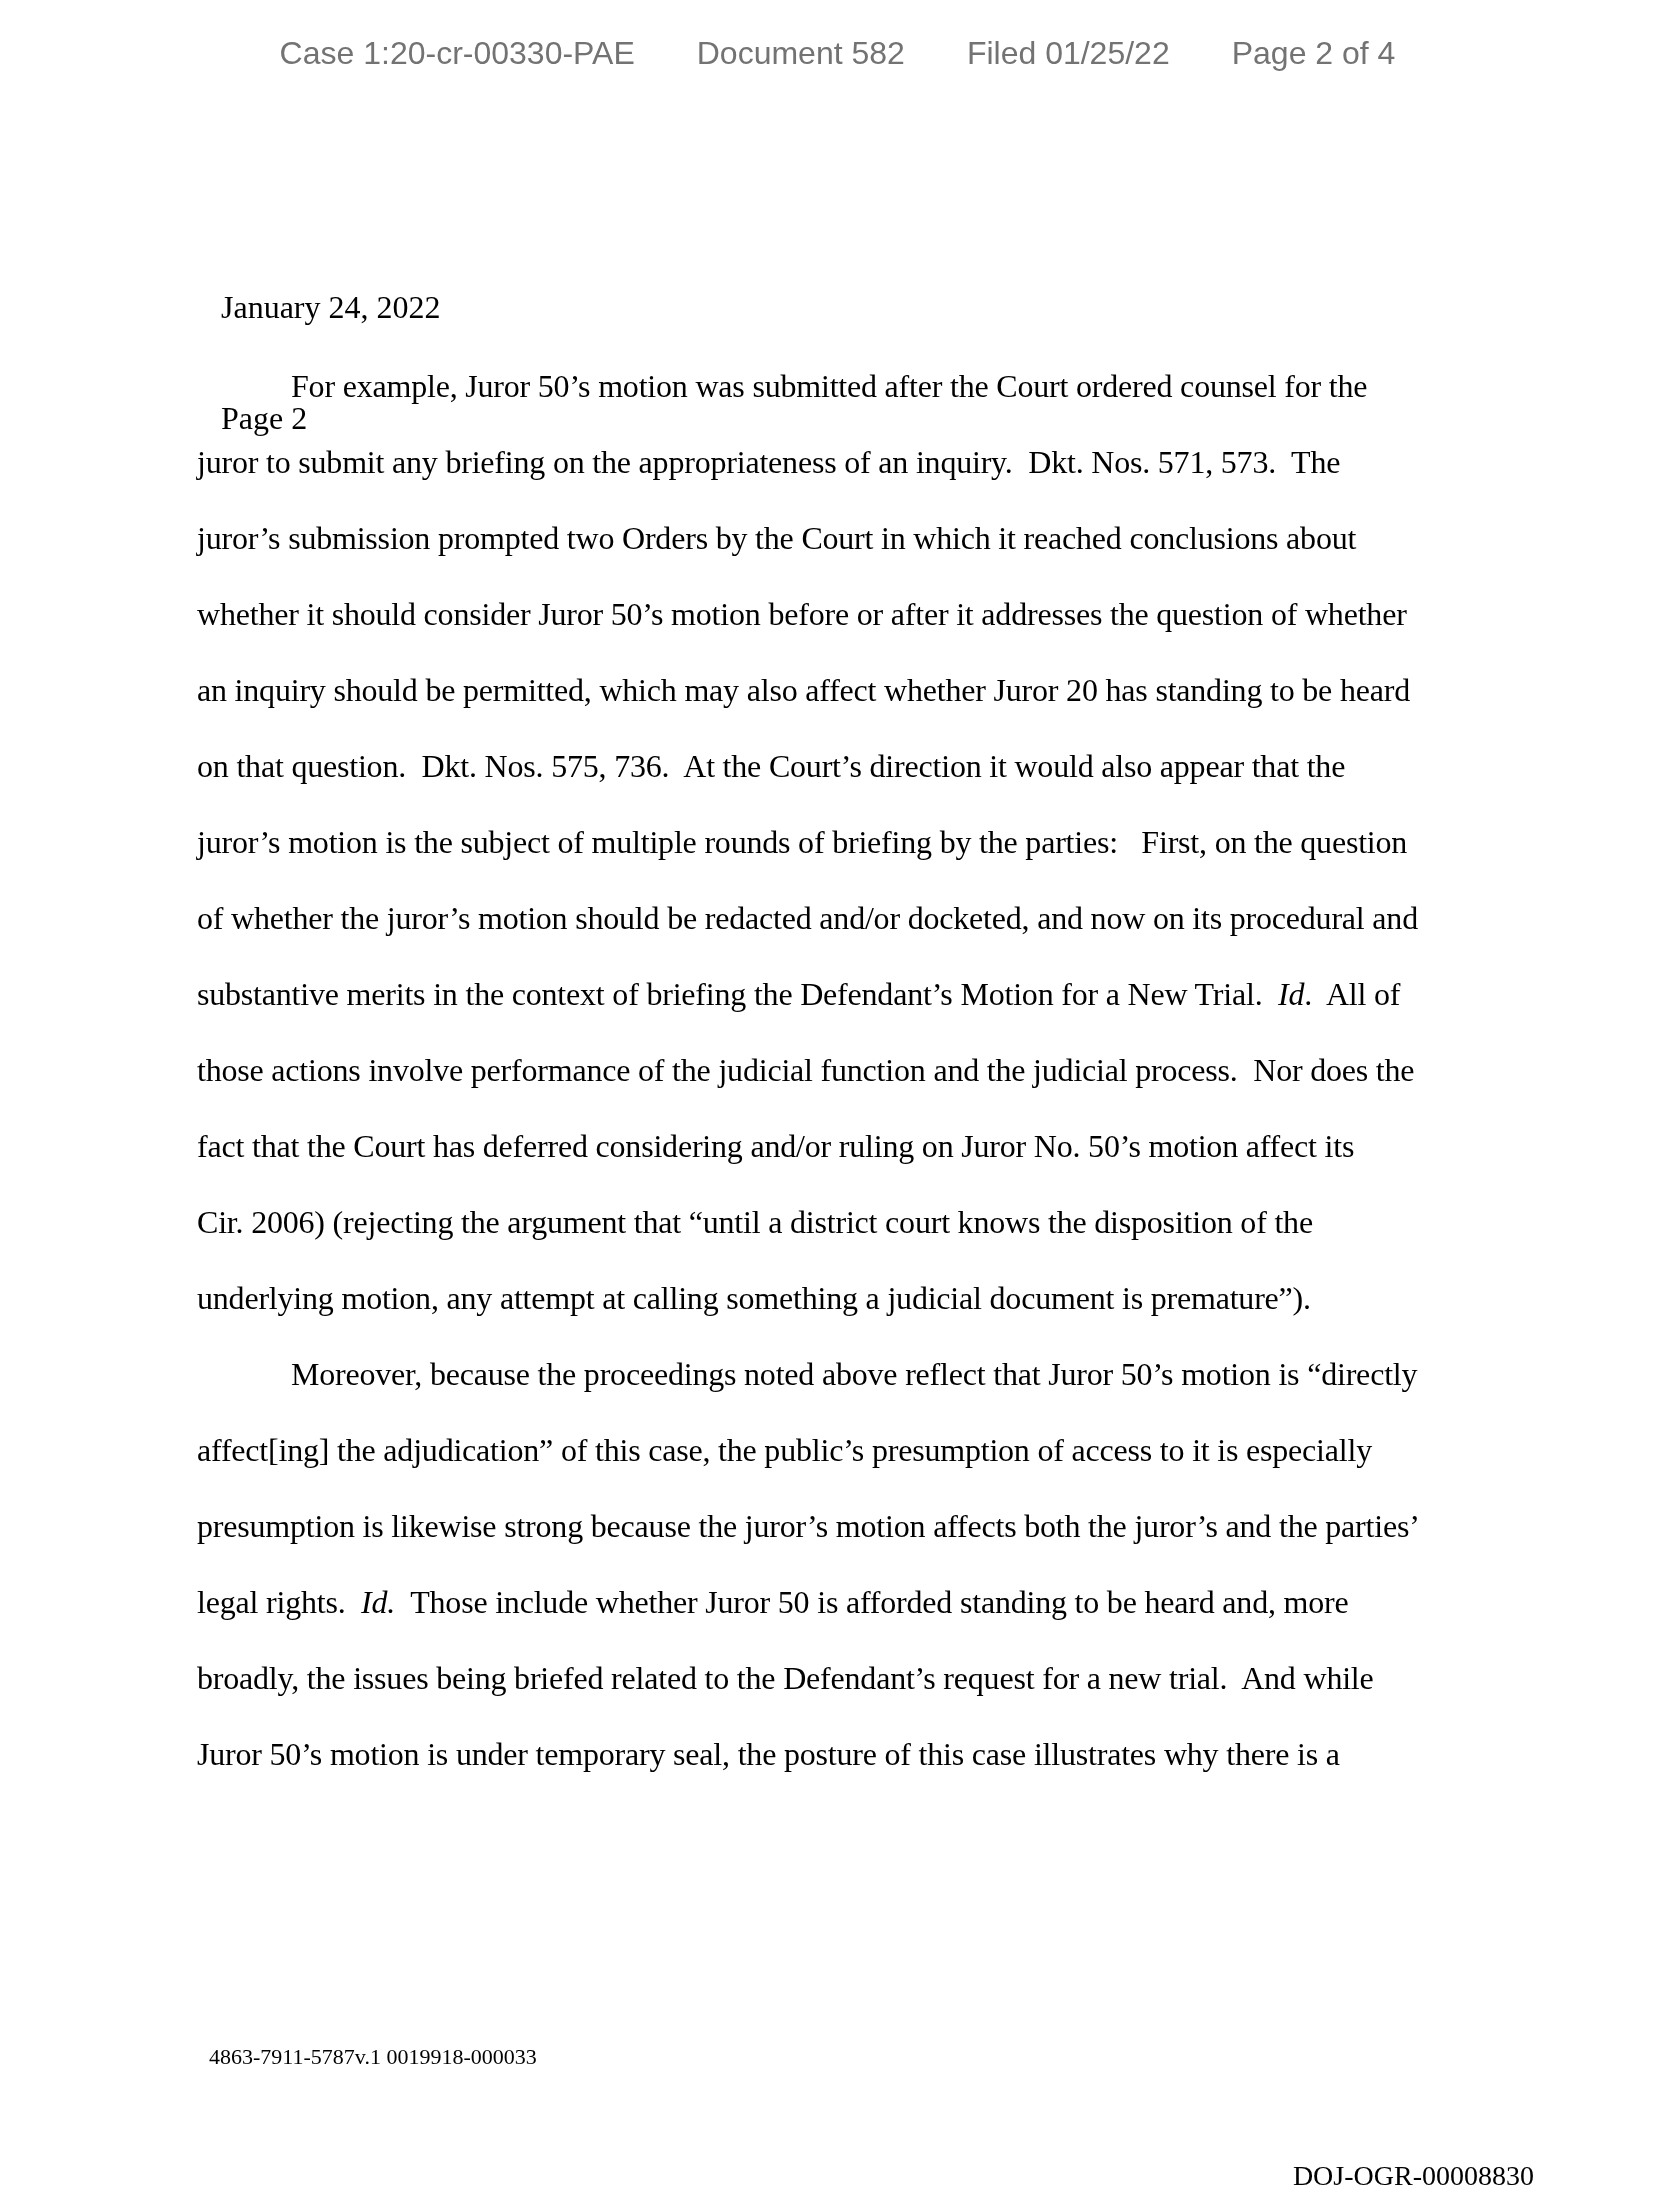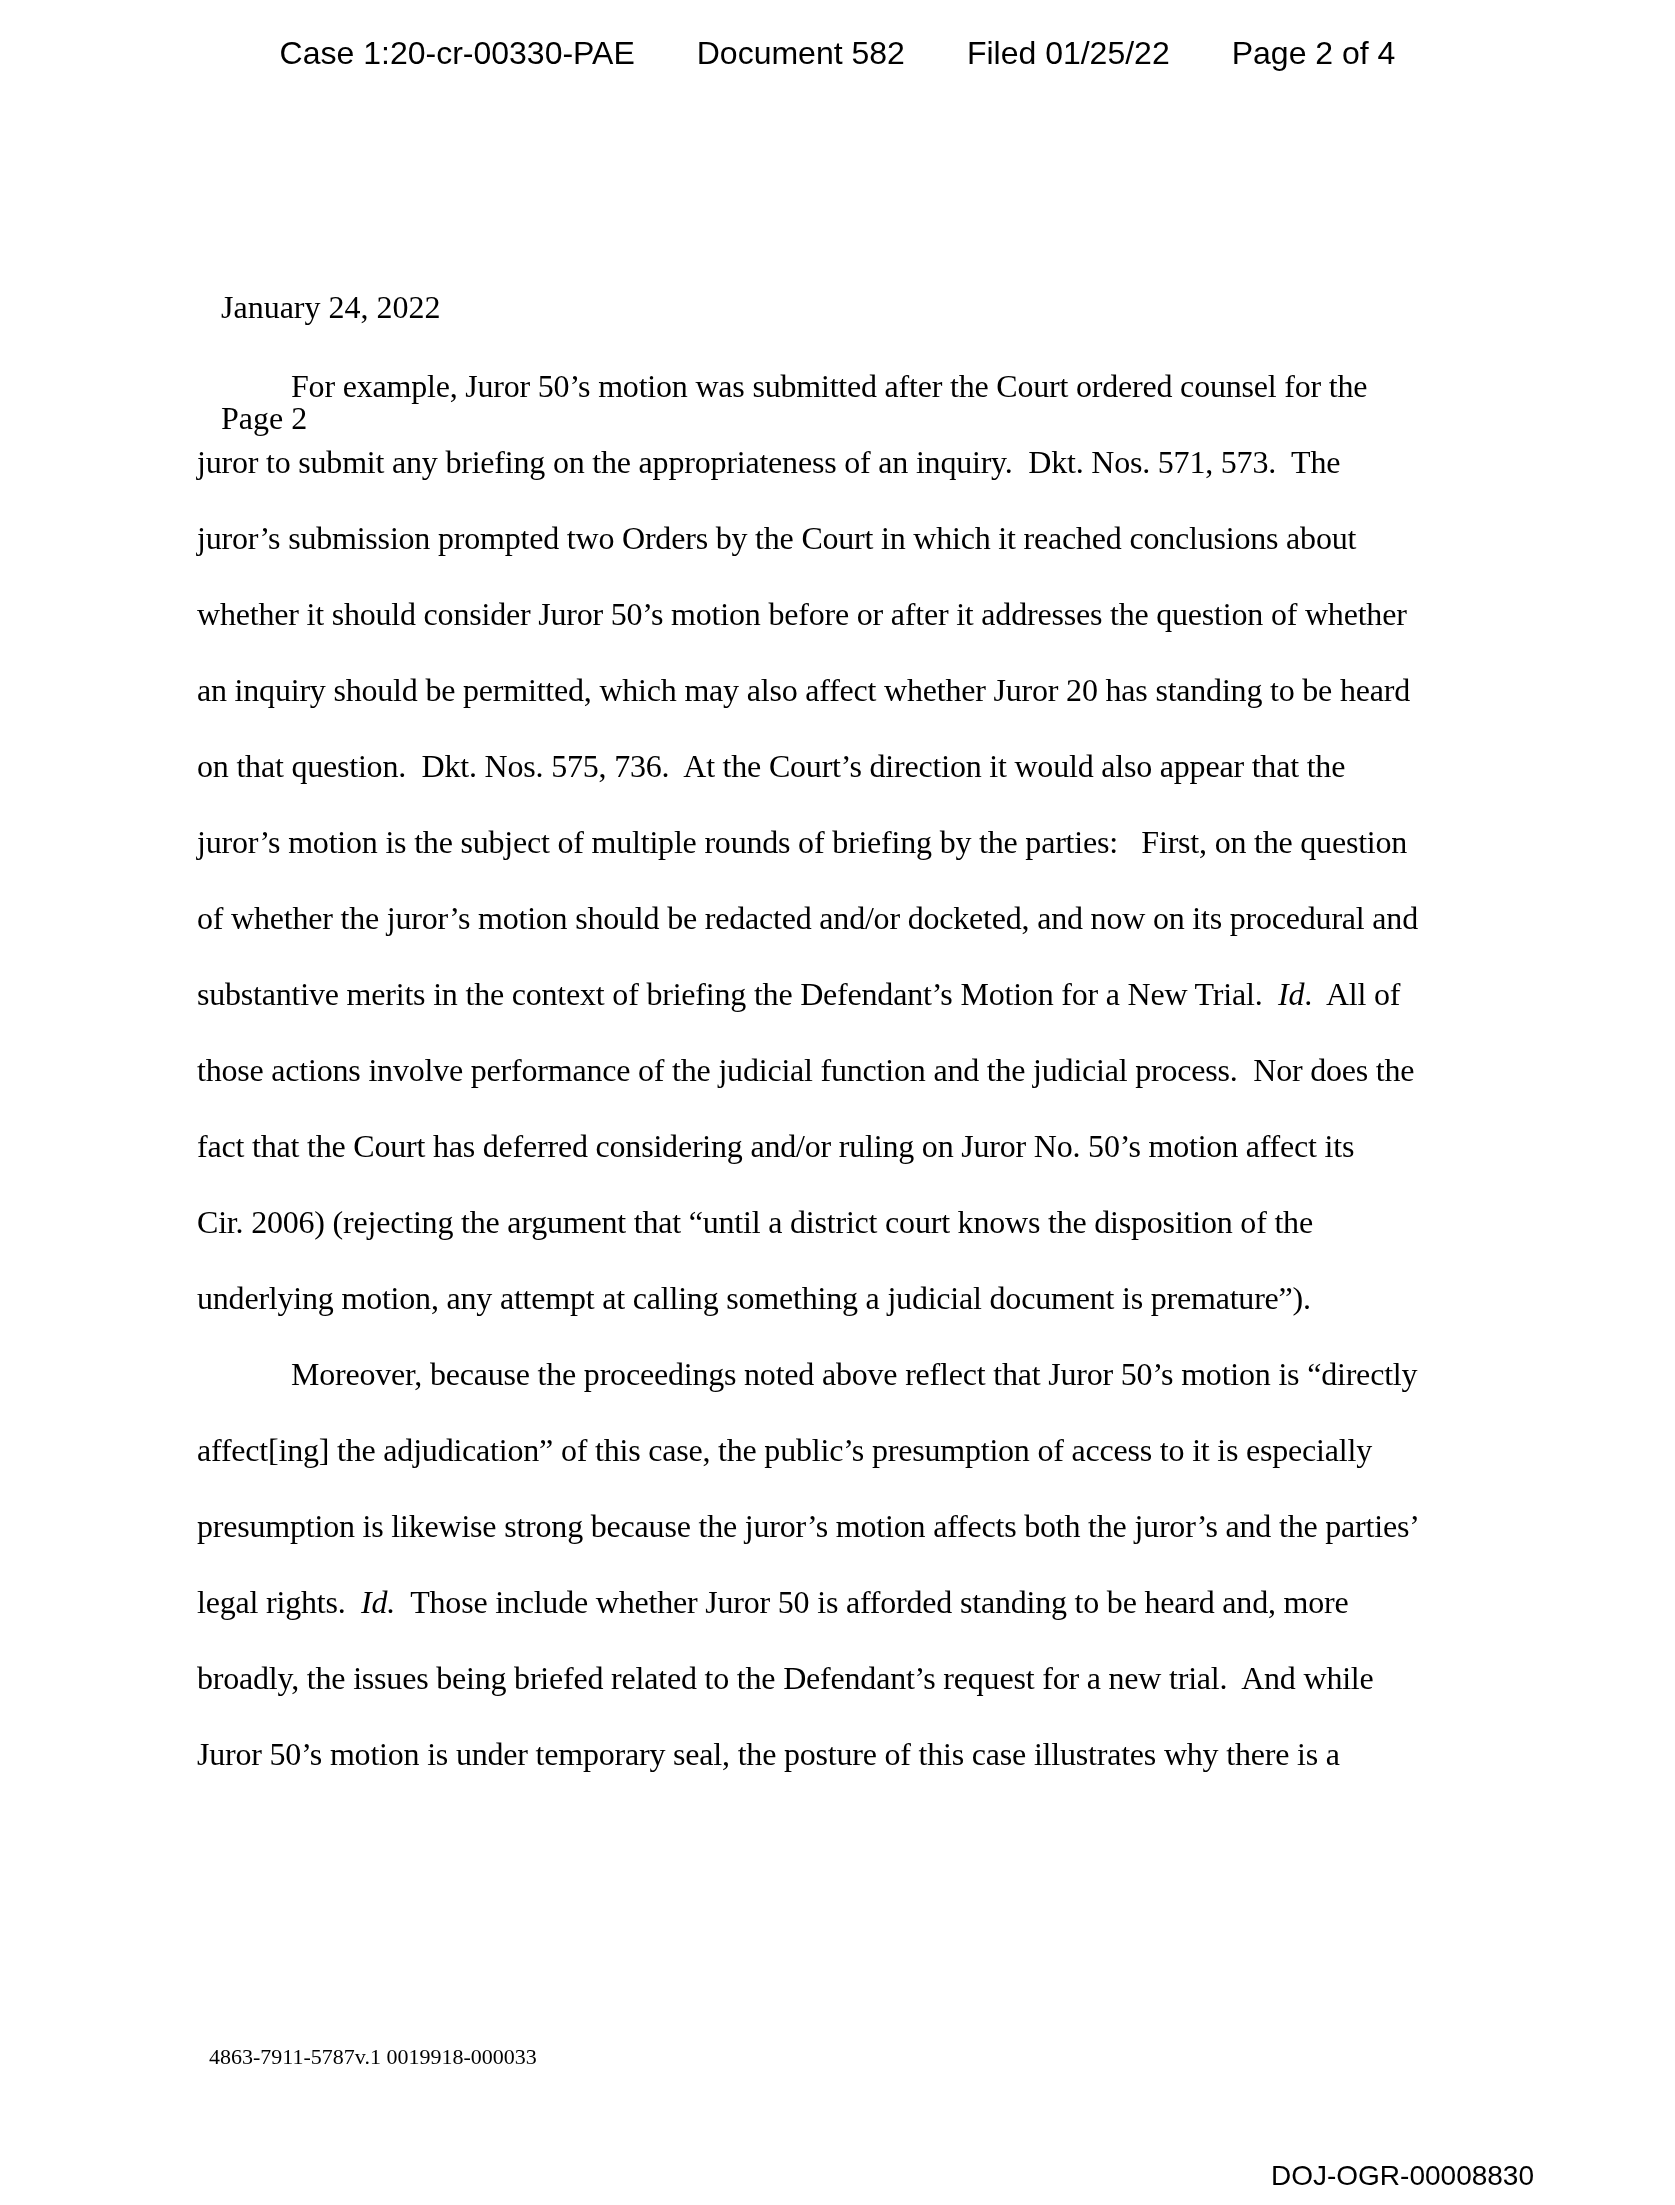--- a/index.html
+++ b/index.html
@@ -51,32 +51,32 @@
     left: 209px;
     top: 2044px;
     font-size: 22px;
     line-height: 1.2;
     white-space: pre;
   }
   .bates {
     position: absolute;
     right: 141px;
     top: 2161px;
-    font-family: Liberation Sans, sans-serif;
+    font-family: Liberation Serif, serif;
     font-size: 28px;
     line-height: 1.1;
     white-space: pre;
   }
 </style>
 </head>
 <body>
 
 <div class="page" style="background: rgb(255, 255, 255);">
 
-  <div class="stamp" style="color: #000000;">
+  <div class="stamp" style="color: #737373;">
     <span>Case 1:20-cr-00330-PAE</span>
     <span>Document 582</span>
     <span>Filed 01/25/22</span>
     <span>Page 2 of 4</span>
   </div>
 
   <div class="date-block">
     <div>January 24, 2022</div>
     <div>Page 2</div>
   </div>

